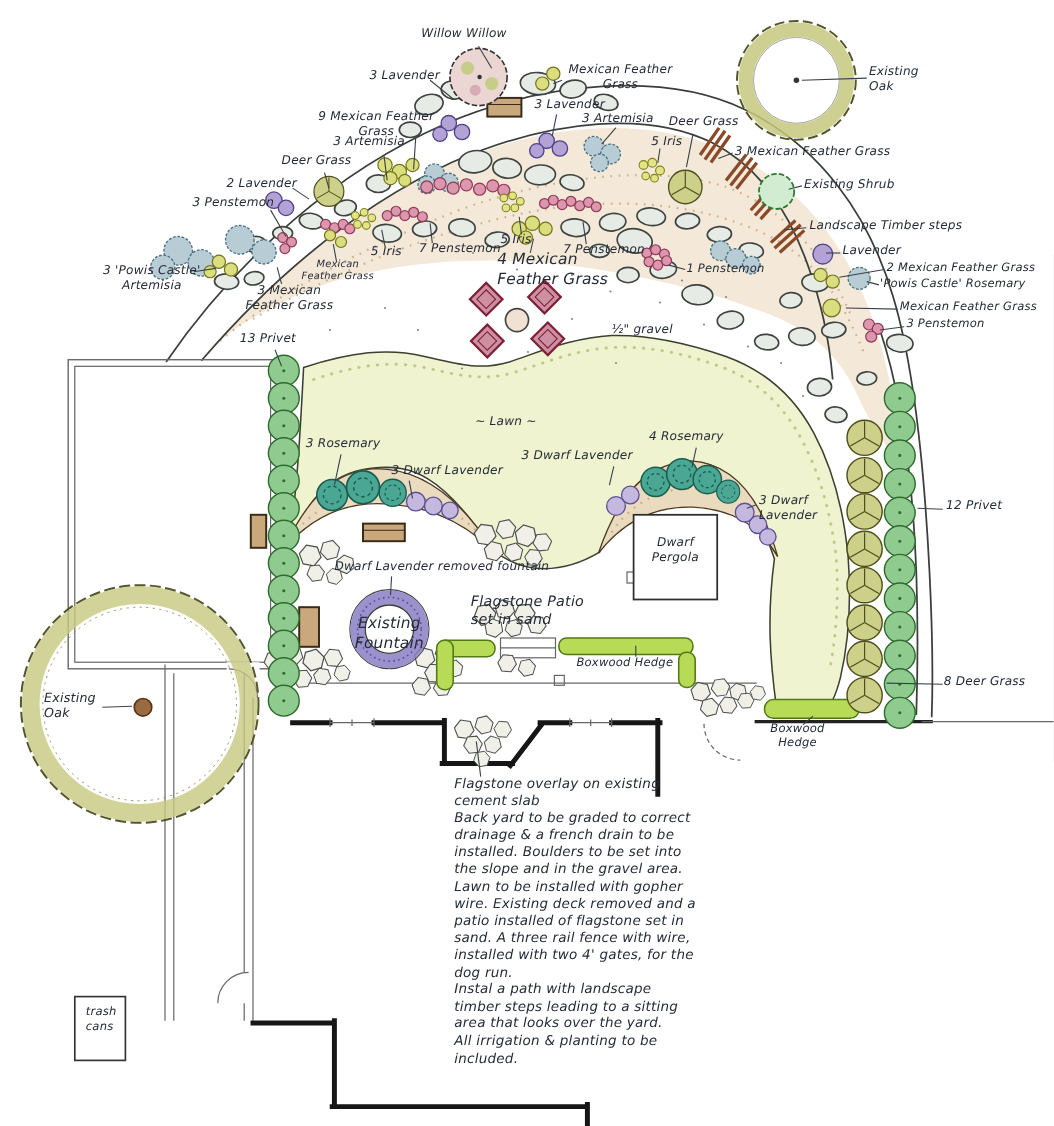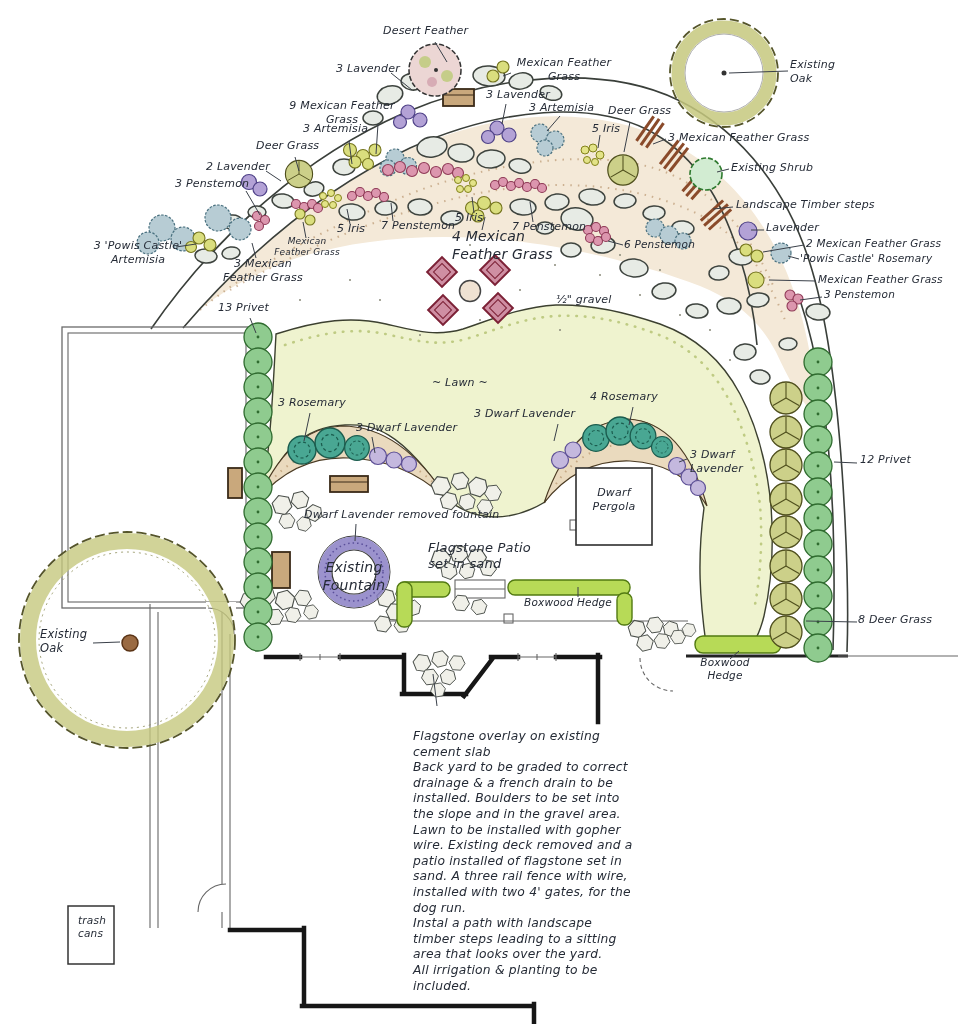--- a/index.html
+++ b/index.html
@@ -3,21 +3,21 @@
 <meta charset="utf-8">
 <style>
   html,body{margin:0;padding:0;background:#e8e8e8;}
   #canvas{position:relative;width:958px;height:1024px;background:var(--paper,#fff);overflow:hidden;
           font-family:"DejaVu Sans",sans-serif;}
   #plan-svg{position:absolute;left:0;top:0;}
   .lbl{position:absolute;font:italic 11px/1.25 "DejaVu Sans",sans-serif;color:var(--ink,#252b36);
        white-space:pre-line;letter-spacing:.2px;}
   .sm{font-size:9px;}  .m{font-size:14px;} .md{font-size:10.5px;} .lg{font-size:12.5px;line-height:1.8;}
   .c{text-align:center;}
-  .notes{font-size:12.3px;line-height:15.6px;width:252px;margin-top:24px;}
+  .notes{font-size:12.3px;line-height:15.6px;width:252px;}
   
   .boulder{fill:var(--stone);stroke:#3d433e;stroke-width:1.5;}
   .privet{fill:var(--privet);stroke:#2f6b2f;stroke-width:1.3;}
   .dg-c{fill:var(--deergrass);stroke:#4f4f1d;stroke-width:1.3;}
   .dg-l{stroke:#4f4f1d;stroke-width:1.1;}
   .rosemary{fill:var(--rosemary);stroke:#1b5c4e;stroke-width:1.4;}
   .dlav{fill:var(--dwarflavender);stroke:#5d5096;stroke-width:1.2;}
   .lav{fill:var(--lavender);stroke:#4f4288;stroke-width:1.2;}
   .pen{fill:var(--penstemon);stroke:#8f3a57;stroke-width:1.1;}
   .mfg{fill:var(--mfgrass);stroke:#74741d;stroke-width:1.1;}
@@ -517,21 +517,21 @@
     <path d="M 857,463 L 834,462"></path>
         <path d="M 356,524 L 355,541"></path>
         <path d="M 578,597 L 578,587"></path>
     <path d="M 730,659 L 739,651"></path>
         <path d="M 857,622 L 806,621"></path>
         <path d="M 93,643 L 120,642"></path>
     <path d="M 437,706 L 433,674"></path>
   </g>
 </svg>
 
-<div class="lbl" style="left:383px;top:24px">Desert Feather</div>
+<div class="lbl" style="left:383px;top:24px">Willow Willow</div>
 <div class="lbl" style="left:336px;top:62px">3 Lavender</div>
 <div class="lbl c" style="left:512px;top:56px;width:104px">Mexican Feather
 Grass</div>
 <div class="lbl" style="left:486px;top:88px">3 Lavender</div>
 <div class="lbl" style="left:529px;top:101px">3 Artemisia</div>
 <div class="lbl c" style="left:288px;top:99px;width:108px">9 Mexican Feather
 Grass</div>
 <div class="lbl" style="left:303px;top:122px">3 Artemisia</div>
 <div class="lbl" style="left:256px;top:139px">Deer Grass</div>
 <div class="lbl" style="left:206px;top:160px">2 Lavender</div>
@@ -541,21 +541,21 @@
 <div class="lbl c" style="left:220px;top:257px;width:86px">3 Mexican
 Feather Grass</div>
 <div class="lbl c sm" style="left:268px;top:236px;width:78px">Mexican
 Feather Grass</div>
 <div class="lbl" style="left:337px;top:222px">5 Iris</div>
 <div class="lbl" style="left:381px;top:219px">7 Penstemon</div>
 <div class="lbl" style="left:455px;top:211px">5 Iris</div>
 <div class="lbl m" style="left:452px;top:228px">4 Mexican
 Feather Grass</div>
 <div class="lbl" style="left:512px;top:220px">7 Penstemon</div>
-<div class="lbl md" style="left:624px;top:238px">6 Penstemon</div>
+<div class="lbl md" style="left:624px;top:238px">1 Penstemon</div>
 <div class="lbl" style="left:556px;top:293px">½" gravel</div>
 <div class="lbl" style="left:608px;top:104px">Deer Grass</div>
 <div class="lbl" style="left:592px;top:122px">5 Iris</div>
 <div class="lbl" style="left:668px;top:131px">3 Mexican Feather Grass</div>
 <div class="lbl" style="left:790px;top:58px">Existing
 Oak</div>
 <div class="lbl" style="left:731px;top:161px">Existing Shrub</div>
 <div class="lbl" style="left:736px;top:198px">Landscape Timber steps</div>
 <div class="lbl" style="left:766px;top:221px">Lavender</div>
 <div class="lbl md" style="left:806px;top:237px">2 Mexican Feather Grass</div>

